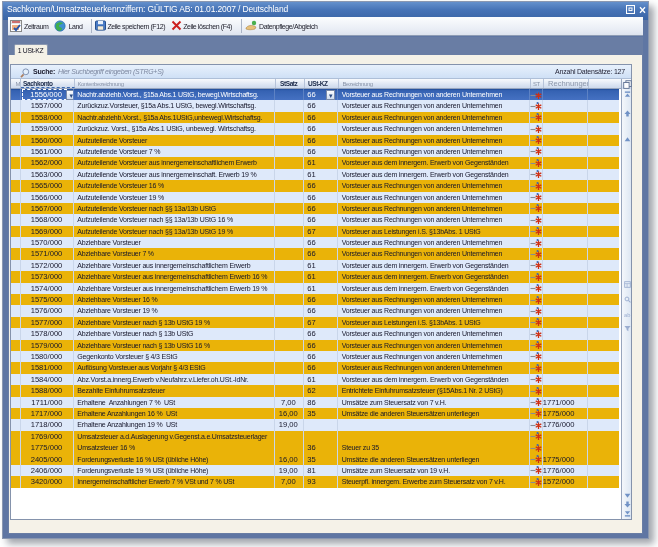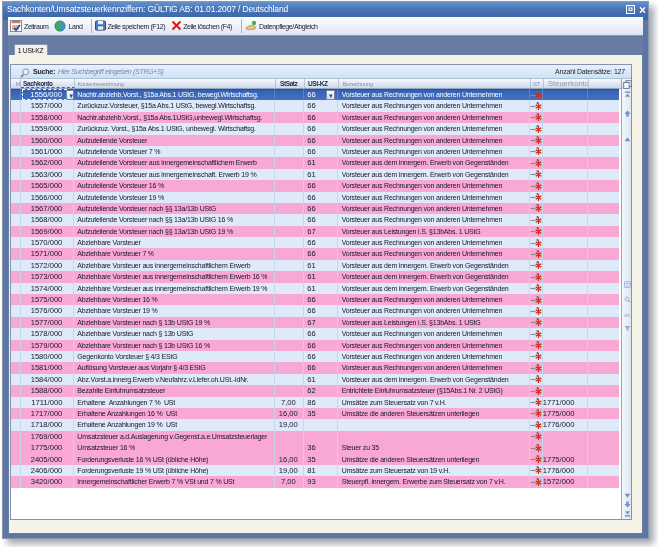--- a/index.html
+++ b/index.html
@@ -36,21 +36,21 @@
 #search .lbl{font-weight:bold;position:absolute;left:22px}
 #search .ph{font-style:italic;color:#7d88a0;position:absolute;left:47px;letter-spacing:-0.3px}
 #search .cnt{position:absolute;right:6px;color:#252538}
 #search .mag{position:absolute;left:9px;top:2.5px;width:10px;height:10px}
 #hdr{position:absolute;left:0;top:14px;width:620px;height:10px;display:flex;
   background:linear-gradient(180deg,#f8fafd,#dde6f3 60%,#cdd9ec);
   font-size:6px;color:#8b96aa;border-bottom:1px solid #97a5bd;letter-spacing:-0.4px}
 #hdr .c{border-right:1px solid #b6c3d9;line-height:10px;overflow:hidden}
 #hdr .dark{color:#1c2b4a;font-weight:bold}
 #rows{position:absolute;left:0;top:24px;width:608px;height:430px;overflow:hidden}
-.row{display:flex;height:11.405px;background:#f9a8d4;font-size:7px;color:#16162a;letter-spacing:-0.2px}
+.row{display:flex;height:11.405px;background:#eab308;font-size:7px;color:#16162a;letter-spacing:-0.2px}
 .row.alt{background:#dee9fa}
 .row .c{border-right:1px solid #c9d6ea;line-height:11.4px;white-space:nowrap;overflow:hidden}
 .row.sel{background:linear-gradient(180deg,#1e4b97 0,#3562b2 15%,#4571c2 100%);color:#fff}
 .row.sel .c{border-right-color:#5d82c4}
 .c0{width:10px}
 .c1{width:53.5px;text-align:right;padding-right:11px;position:relative;font-size:7.6px;letter-spacing:0}
 .c2{width:201.5px;padding-left:3px}
 .c3{width:29px;text-align:center;padding-right:2px;font-size:7.6px;letter-spacing:0}
 .c5{width:34px;padding-left:3px;position:relative;font-size:7.6px;letter-spacing:0}
 .c6{width:192px;padding-left:3.5px}
@@ -127,21 +127,21 @@
           <span class="cnt">Anzahl Datensätze: 127</span>
         </div>
         <div id="hdr">
           <div class="c c0" style="padding-left:4.5px">M</div>
           <div class="c c1 dark" style="text-align:left;padding-left:2px;border-bottom:1px dashed #3a68b0;font-size:6.5px;letter-spacing:-0.4px">Sachkonto</div>
           <div class="c c2">Kontenbezeichnung</div>
           <div class="c c3 dark" style="text-align:left;padding-left:4px;font-size:6.5px;letter-spacing:-0.4px">StSatz</div>
           <div class="c c5 dark" style="font-size:6.5px;letter-spacing:-0.4px">USt-KZ</div>
           <div class="c c6">Bezeichnung</div>
           <div class="c c7" style="padding-left:2px">ST</div>
-          <div class="c c8" style="text-align:left;padding-left:4px">Steuerkonto</div>
+          <div class="c c8" style="text-align:left;padding-left:4px">Rechnungen</div>
           <div class="c c9"></div>
         </div>
         <div id="rows">
 <div class="row sel">
               <div class="c c0"></div>
               <div class="c c1">
                 <span class="editbox">1556/000</span>
                 <span class="ddbtn">▾</span>
               </div>
               <div class="c c2">Nachtr.abziehb.Vorst., §15a Abs.1 UStG, bewegl.Wirtschaftsg.</div>

